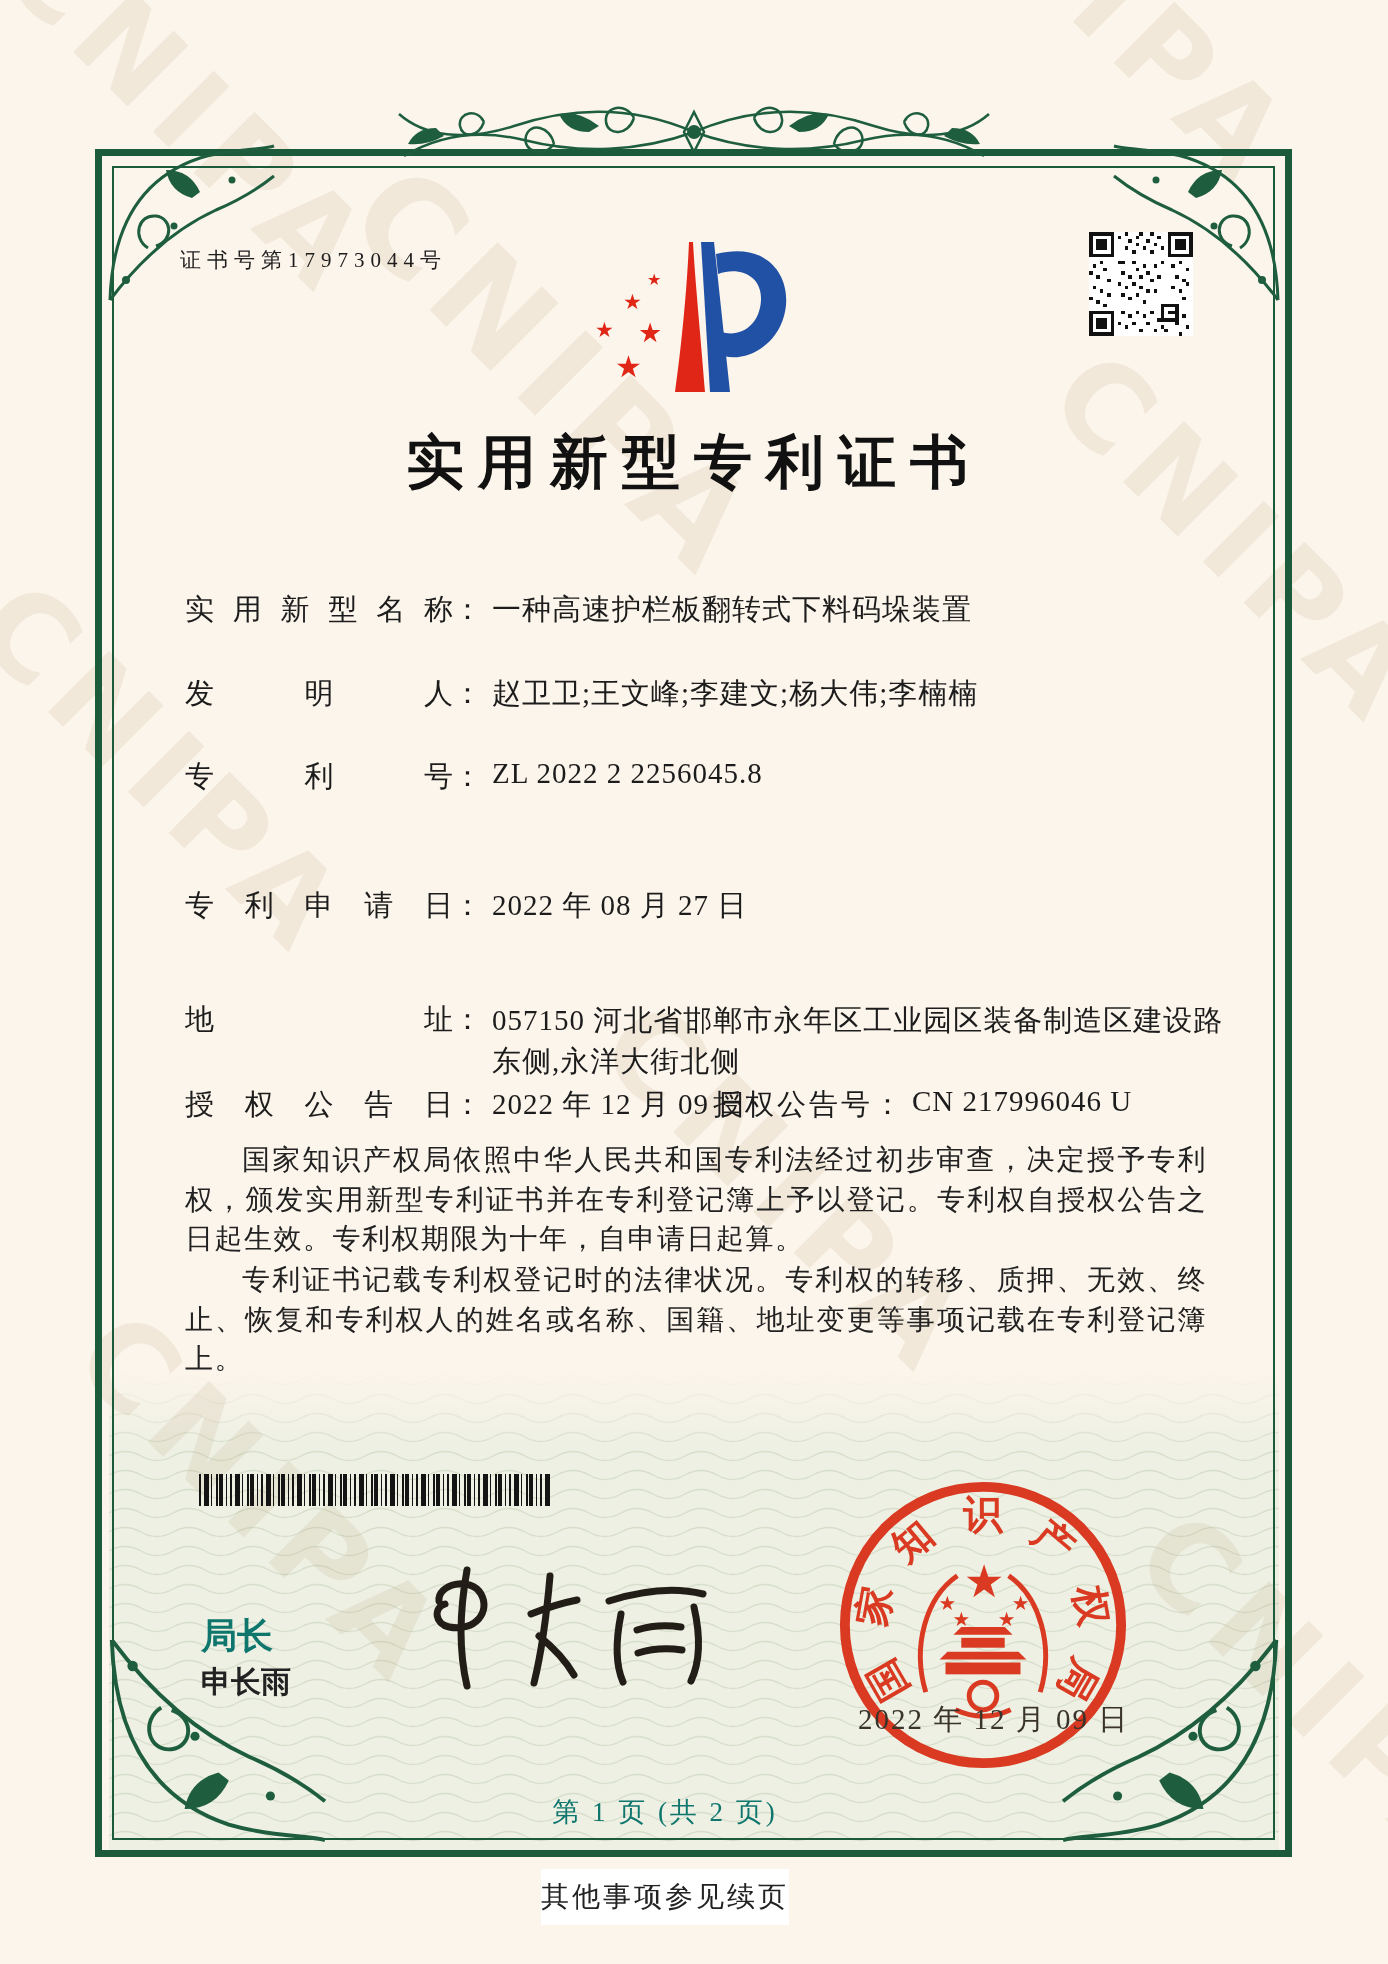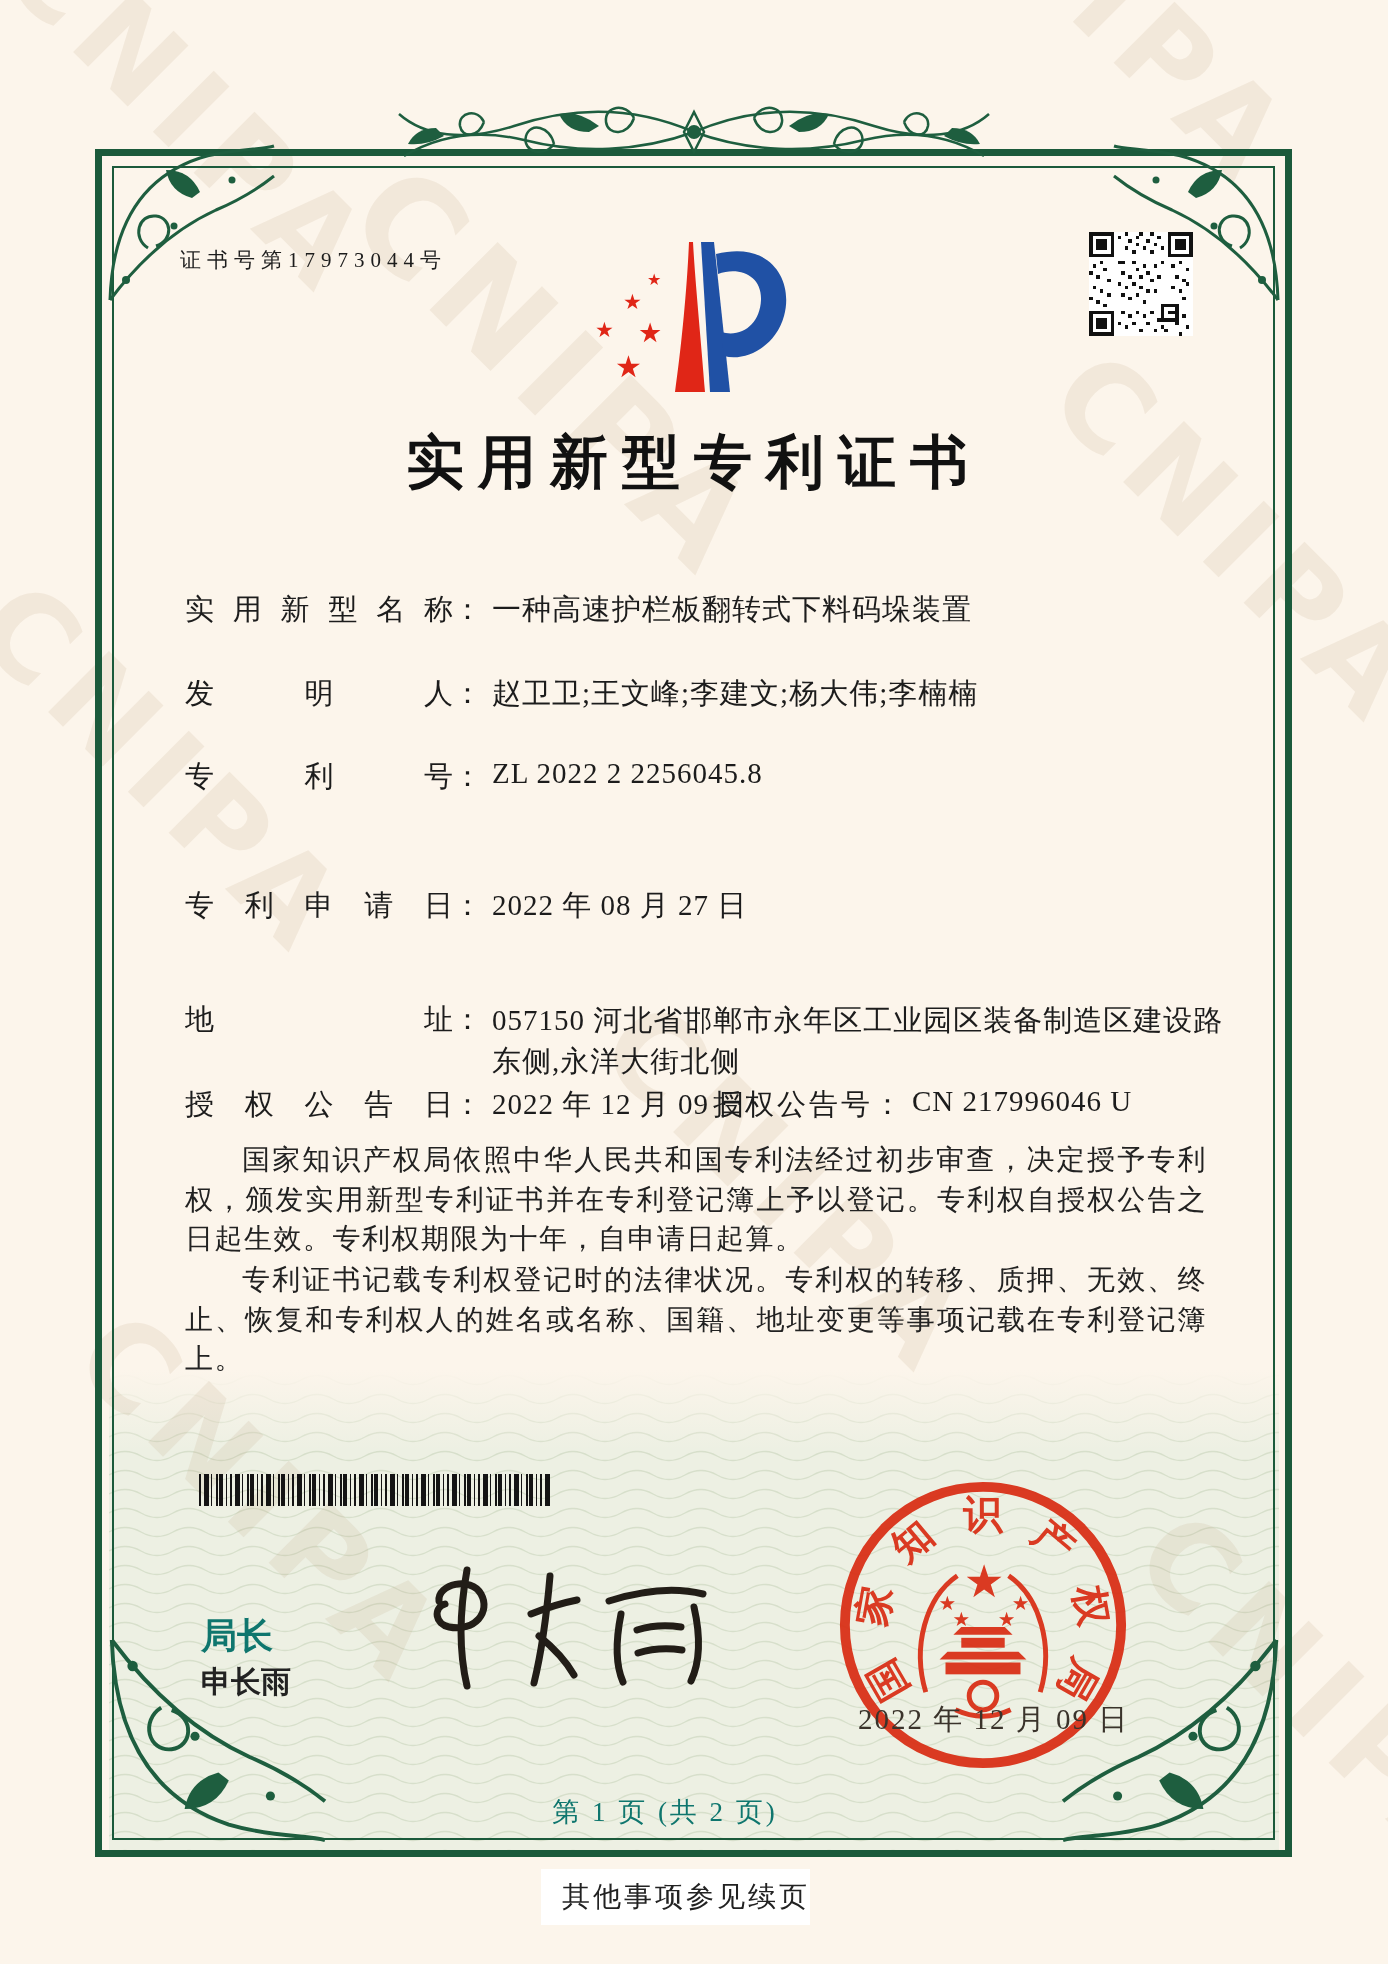--- a/index.html
+++ b/index.html
@@ -60,21 +60,21 @@
        font-family:Liberation Serif, serif;z-index:6;color:#0f766e;}
   .director-name{position:absolute;left:201px;top:1662px;font-size:30px;font-weight:600;
        font-family:"Liberation Sans","DejaVu Sans",sans-serif;z-index:6;color:#222;}
   .signature{position:absolute;left:415px;top:1556px;width:310px;height:150px;z-index:6;}
   .seal{position:absolute;left:835px;top:1477px;width:296px;height:296px;z-index:7;opacity:.94;}
   .sealdate{position:absolute;left:858px;top:1700px;width:280px;font-size:29px;letter-spacing:2px;
             color:#3a332b;z-index:8;white-space:nowrap;}
   .pagefoot{position:absolute;left:0;top:1794px;width:1330px;text-align:center;font-size:27px;
             letter-spacing:3px;z-index:6;color:#0f766e;}
   .note{position:absolute;left:541px;top:1869px;width:248px;height:56px;background:#ffffff;
-        text-align:center;line-height:56px;font-size:28px;letter-spacing:3px;z-index:6;color:#222;padding-left:21px;}
+        text-align:center;line-height:56px;font-size:28px;letter-spacing:3px;z-index:6;color:#222;}
 </style>
 </head>
 <body>
 
 <div class="page">
 
   <div class="waveband">
     <svg width="1170" height="482" viewBox="0 0 1170 482">
       <defs>
         <path id="wv" d="M0 10 q16 -9 32 0 t32 0 t32 0 t32 0 t32 0 t32 0 t32 0 t32 0 t32 0 t32 0 t32 0 t32 0 t32 0 t32 0 t32 0 t32 0 t32 0 t32 0 t32 0 t32 0 t32 0 t32 0 t32 0 t32 0 t32 0 t32 0 t32 0 t32 0 t32 0 t32 0 t32 0 t32 0 t32 0 t32 0 t32 0 t32 0 t32 0" fill="none" stroke="#c8d3ba" stroke-width="1.4" opacity="0.6"></path>

